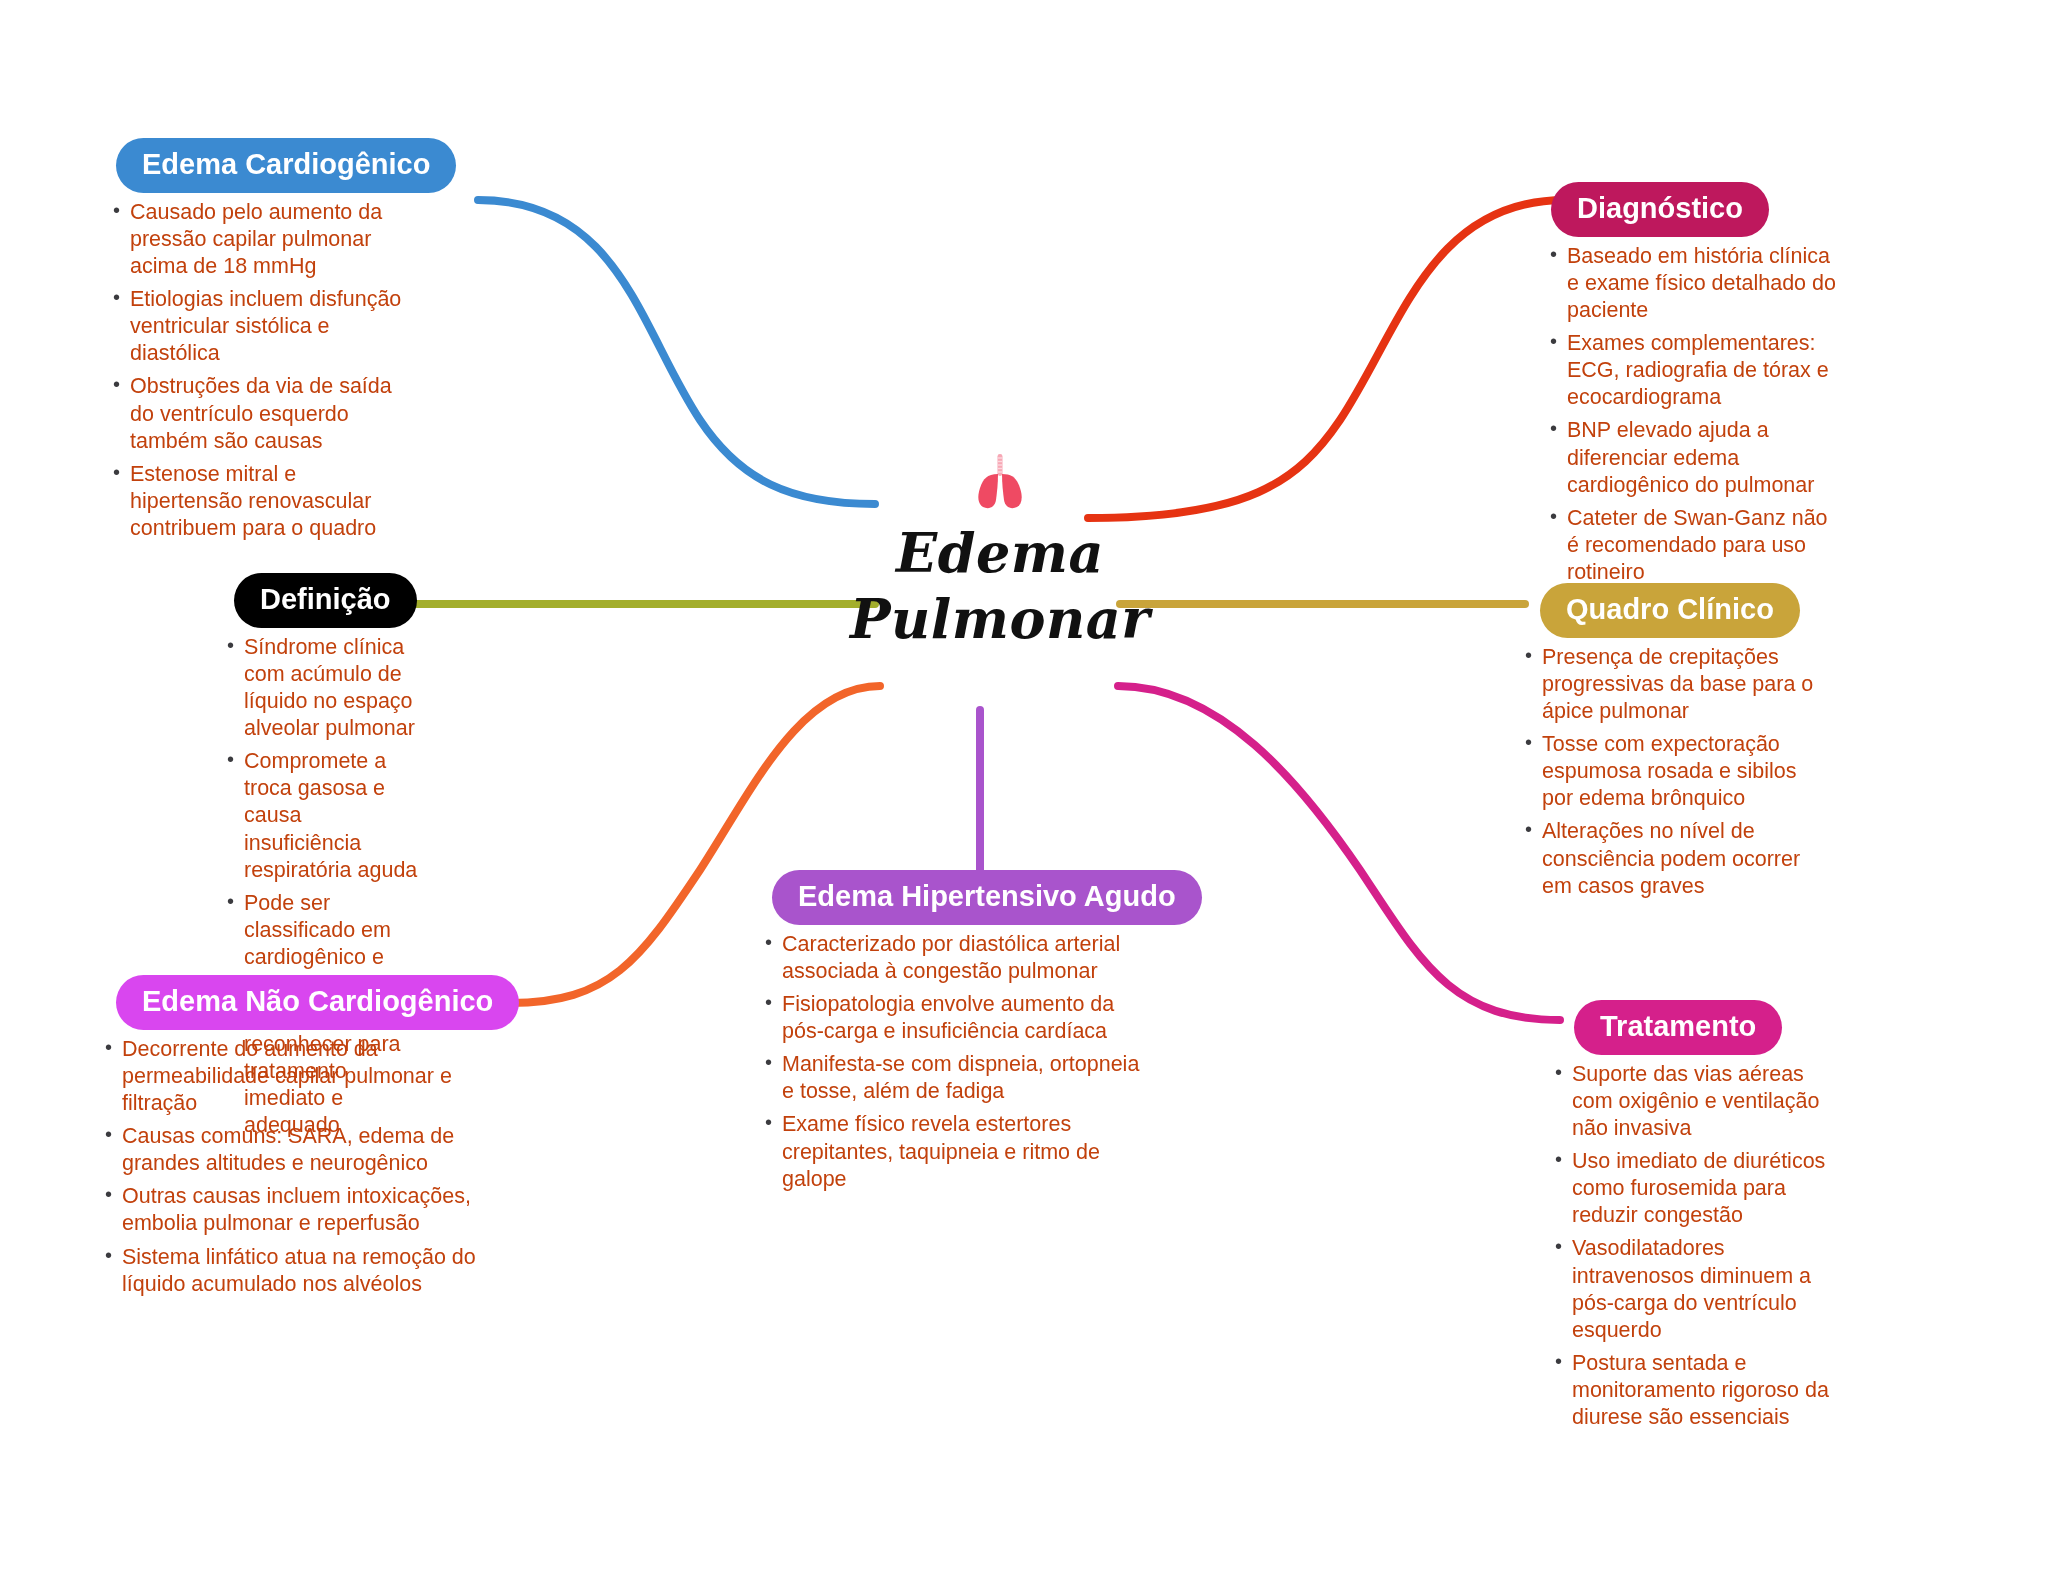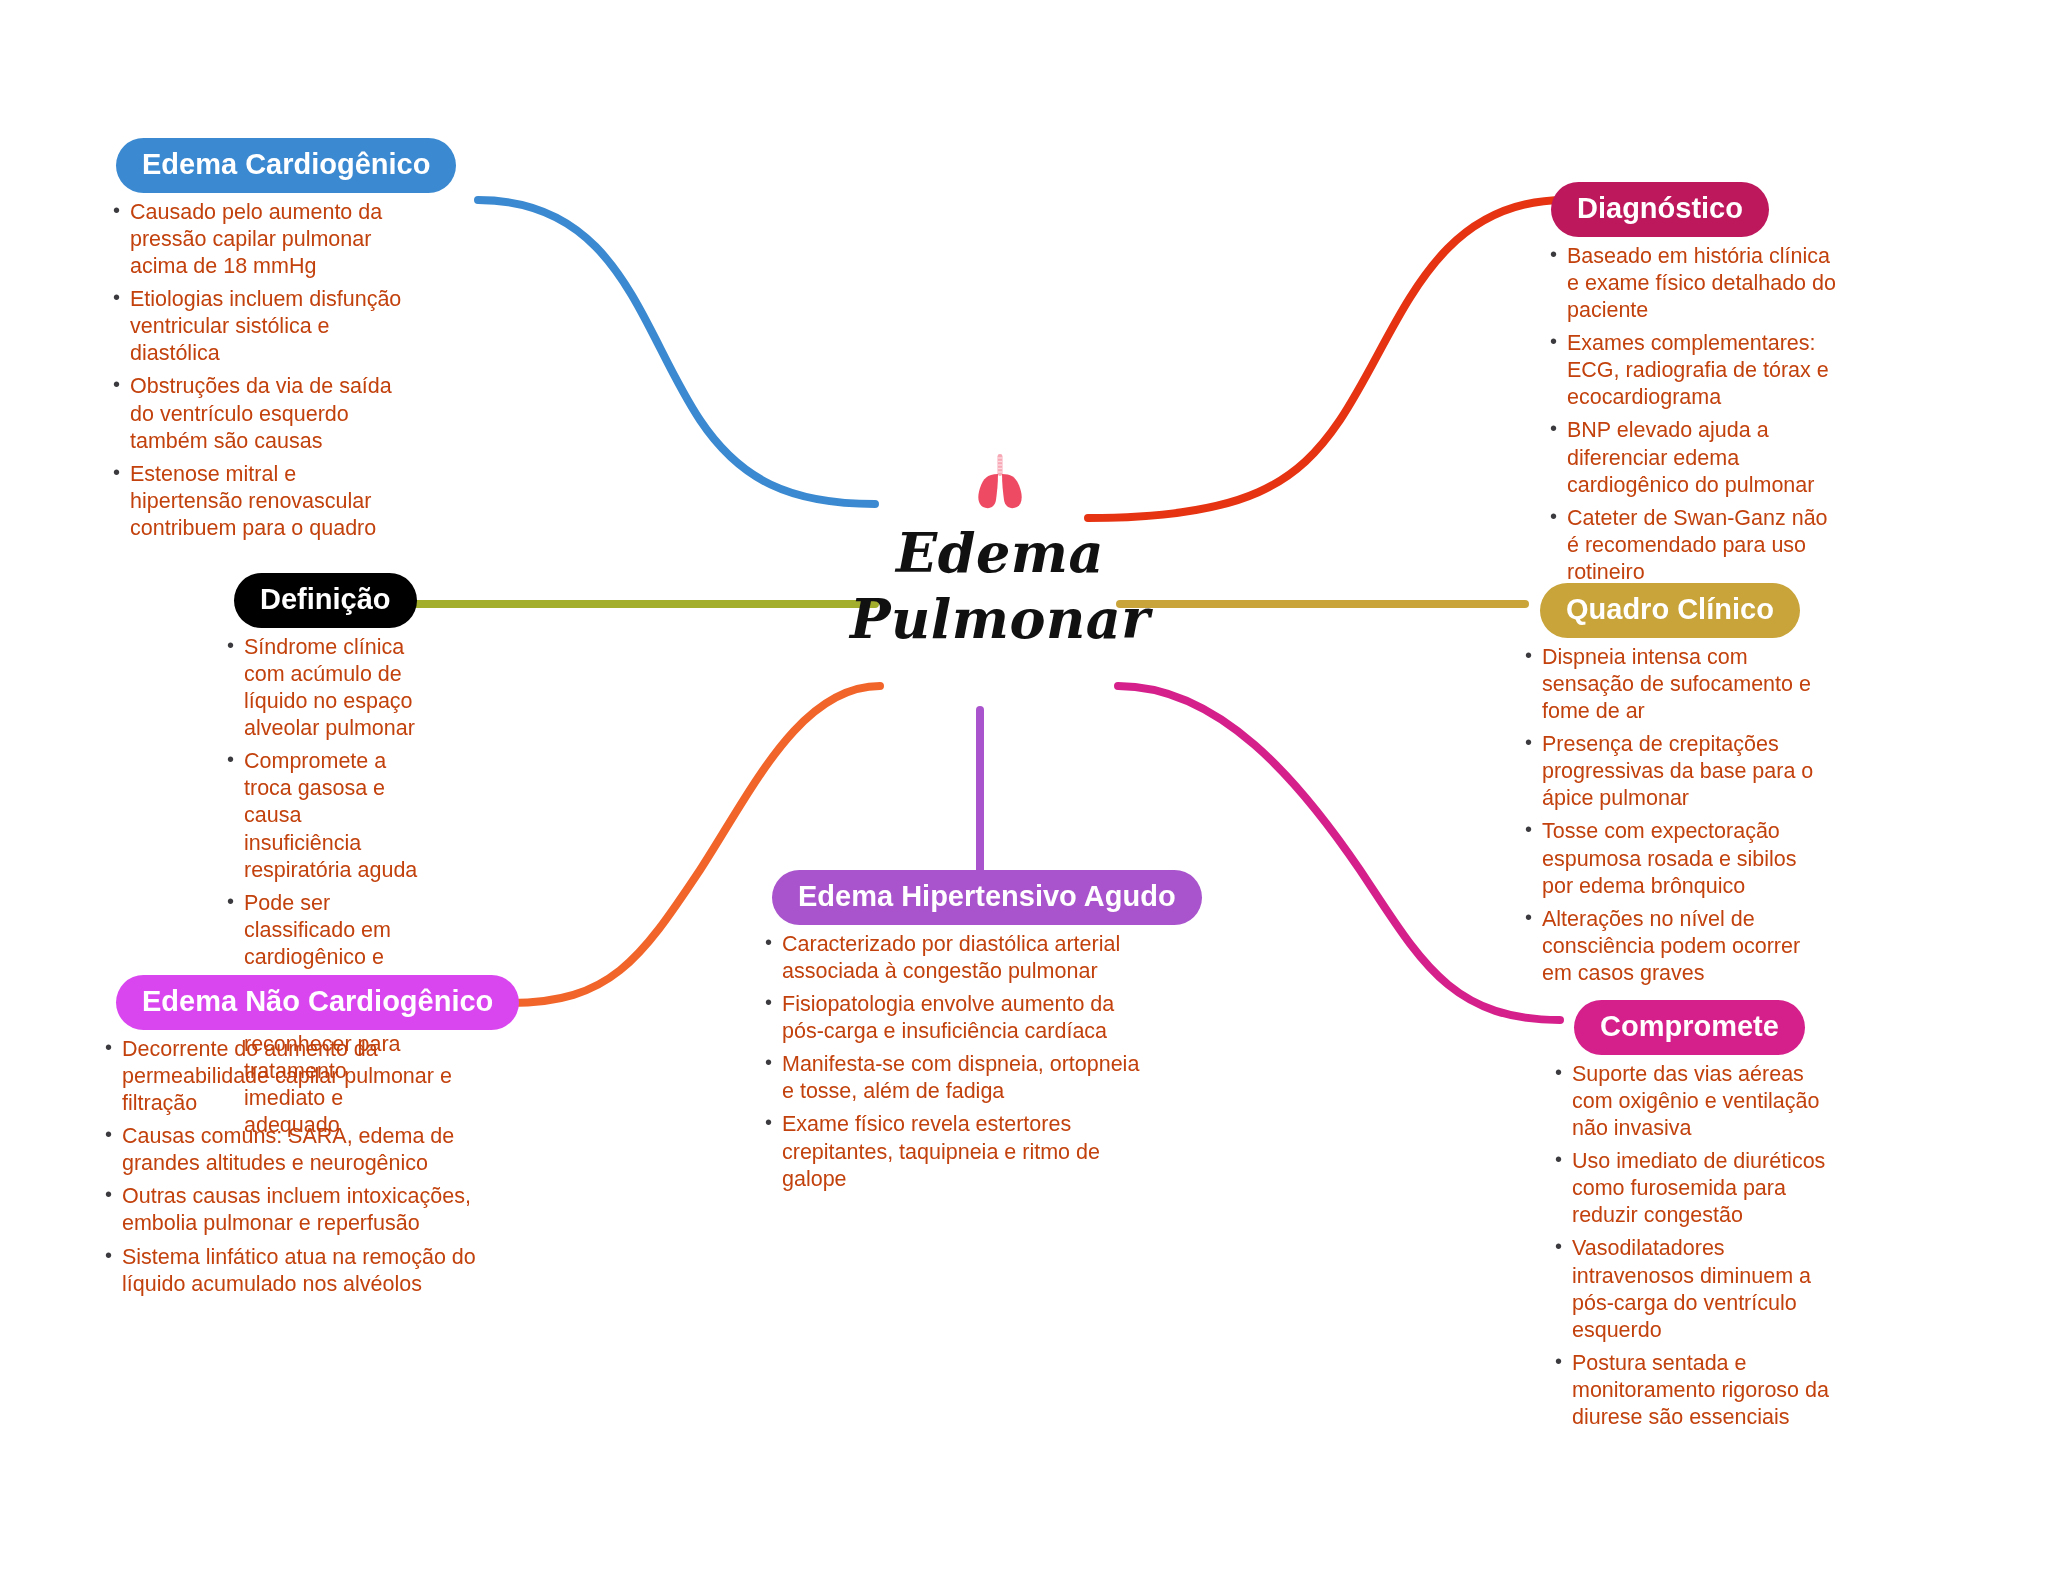--- a/index.html
+++ b/index.html
@@ -205,29 +205,28 @@
       <li>Baseado em história clínica e exame físico detalhado do paciente</li>
       <li>Exames complementares: ECG, radiografia de tórax e ecocardiograma</li>
       <li>BNP elevado ajuda a diferenciar edema cardiogênico do pulmonar</li>
       <li>Cateter de Swan-Ganz não é recomendado para uso rotineiro</li>
     </ul>
   </div>
 
   <div class="branch b-quadro">
     <div class="badge" style="background:#C9A43A">Quadro Clínico</div>
     <ul class="bullets">
-      <li>Dispneia intensa com sensação de sufocamento e fome de ar</li>
       <li>Presença de crepitações progressivas da base para o ápice pulmonar</li>
       <li>Tosse com expectoração espumosa rosada e sibilos por edema brônquico</li>
       <li>Alterações no nível de consciência podem ocorrer em casos graves</li>
     </ul>
   </div>
 
   <div class="branch b-tratamento">
-    <div class="badge" style="background:#D5208B">Compromete</div>
+    <div class="badge" style="background:#D5208B">Tratamento</div>
     <ul class="bullets">
       <li>Suporte das vias aéreas com oxigênio e ventilação não invasiva</li>
       <li>Uso imediato de diuréticos como furosemida para reduzir congestão</li>
       <li>Vasodilatadores intravenosos diminuem a pós-carga do ventrículo esquerdo</li>
       <li>Postura sentada e monitoramento rigoroso da diurese são essenciais</li>
     </ul>
   </div>
 
 </div>
 

